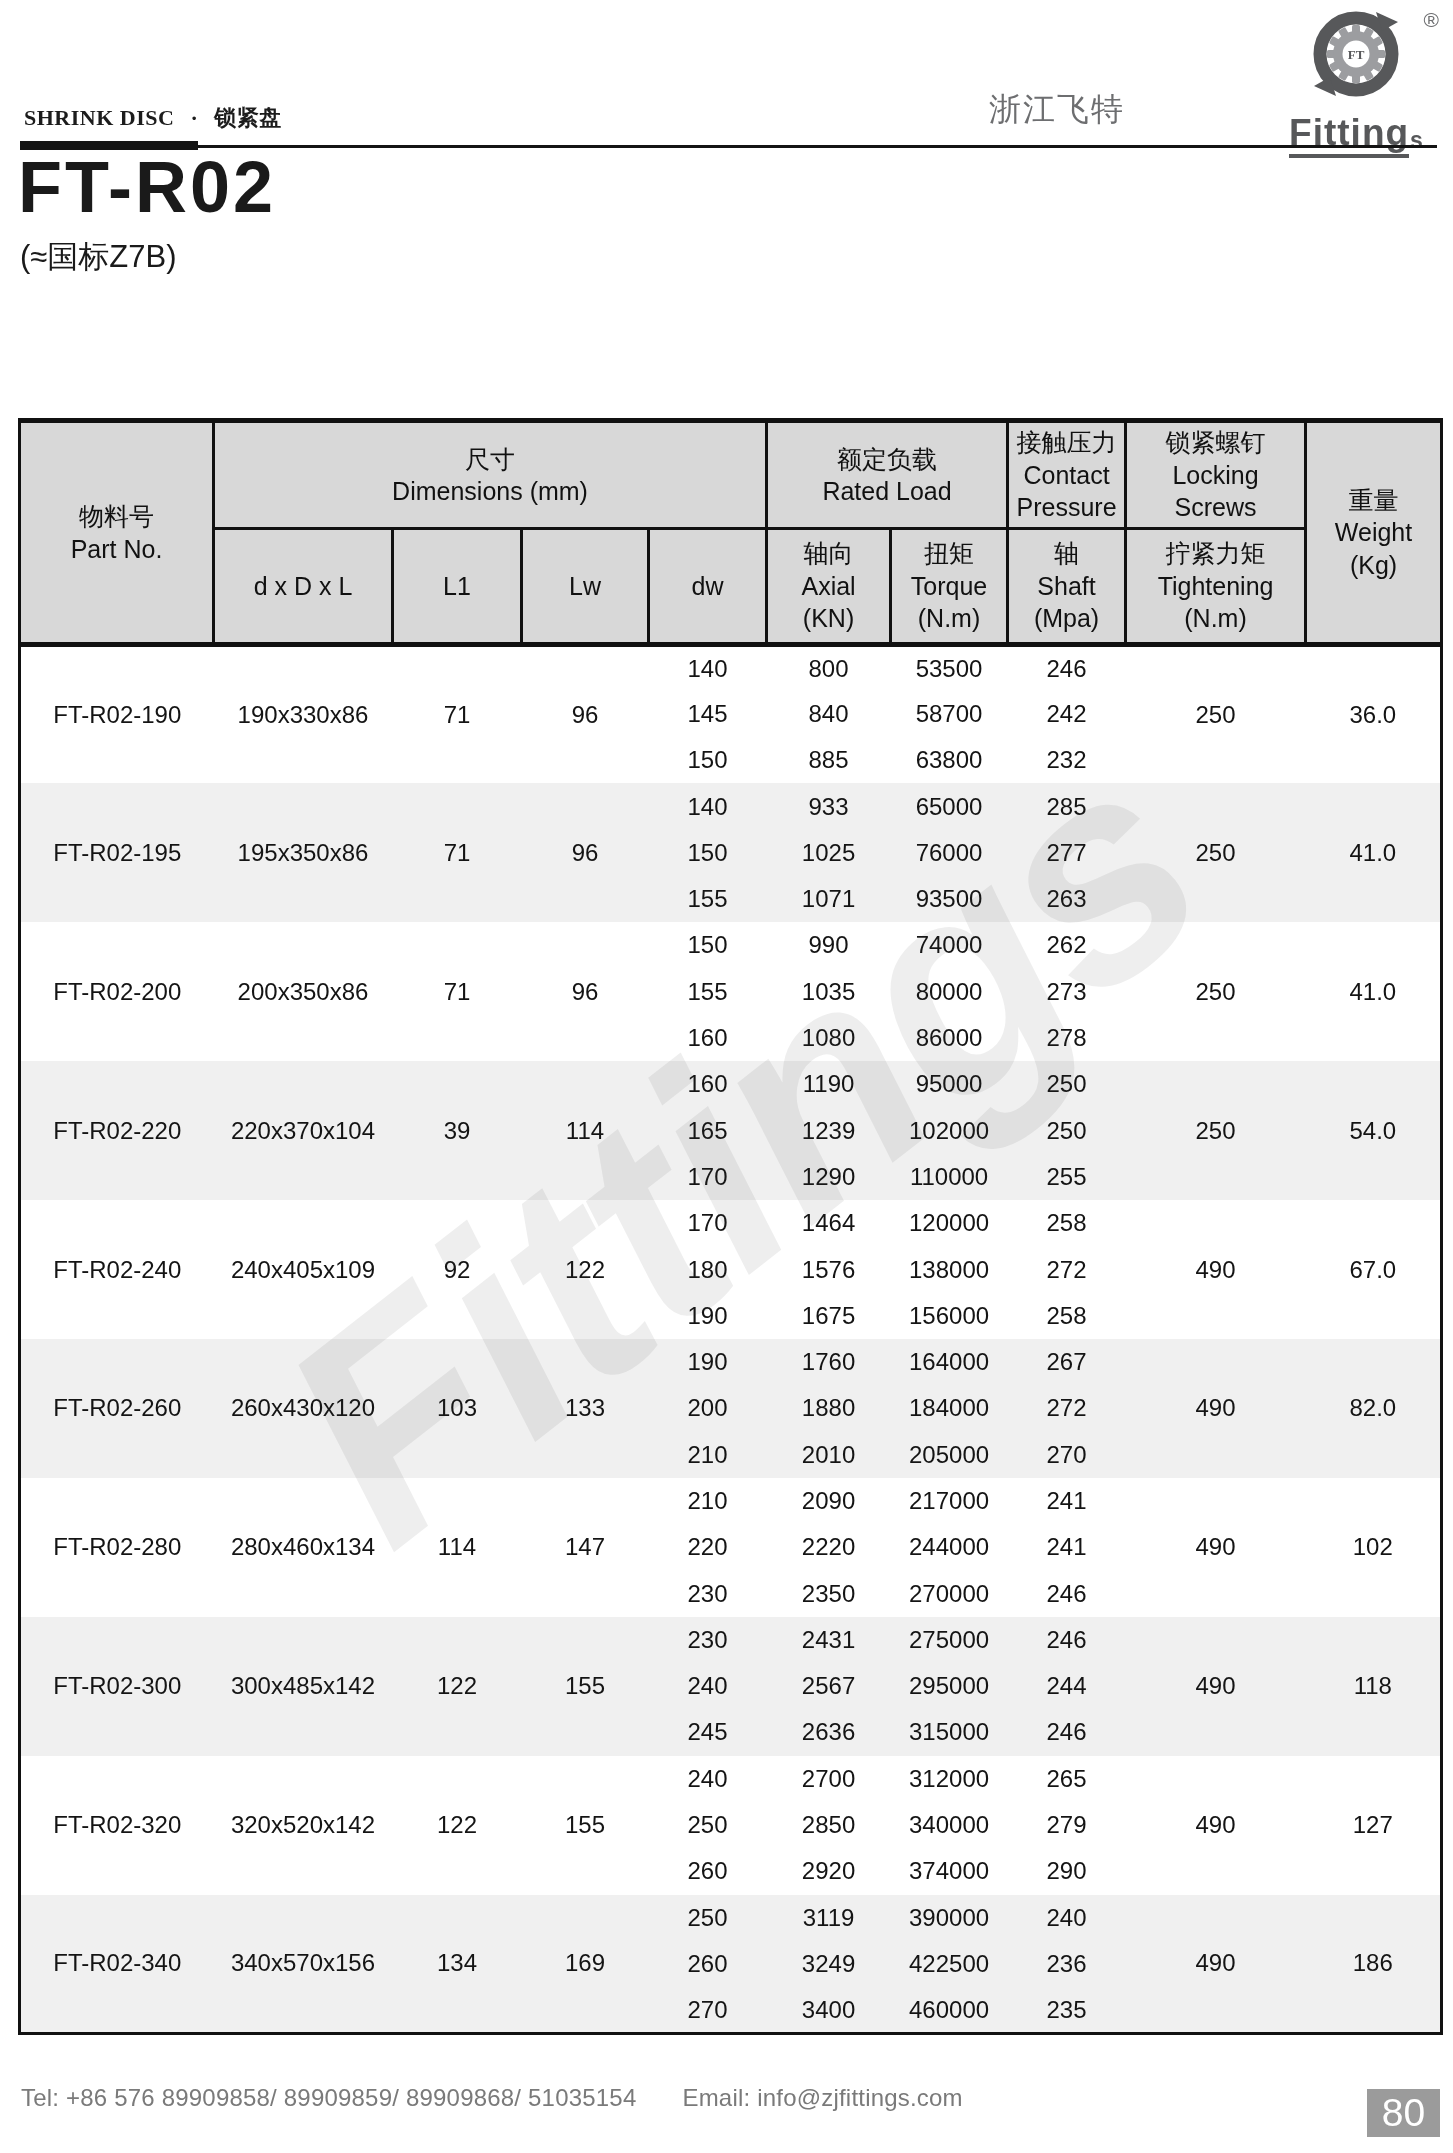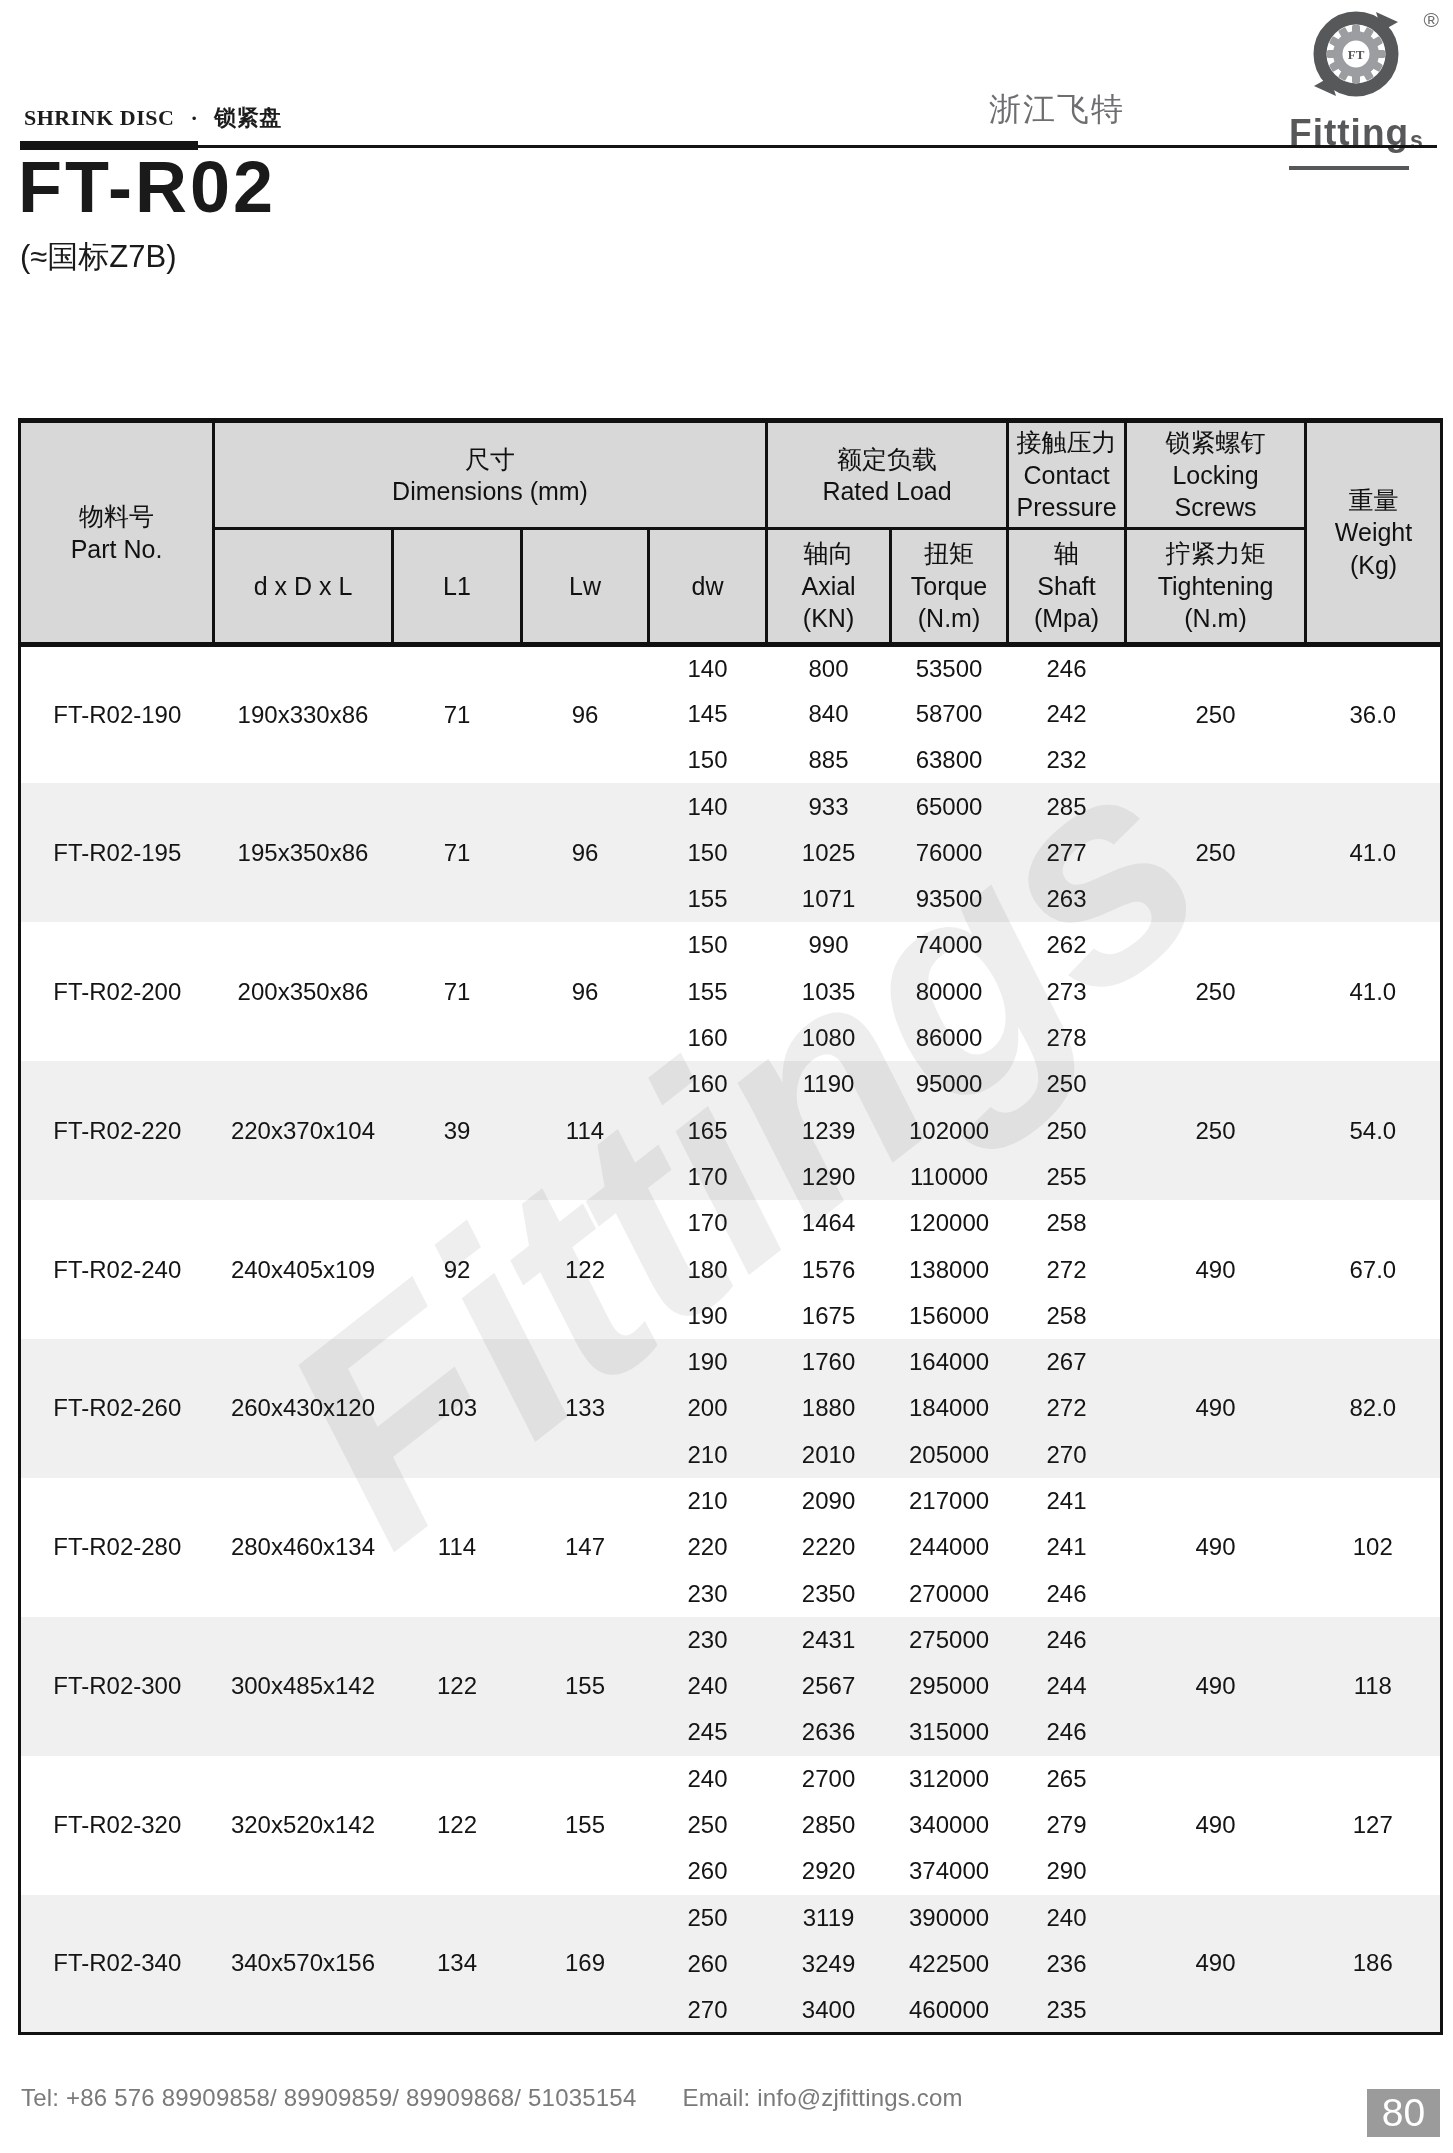--- a/index.html
+++ b/index.html
@@ -16,21 +16,21 @@
   .brand-line .dot{margin:0 16px;font-weight:bold;}
   .company-cn{position:absolute;right:328px;top:88px;font-size:32px;color:#6d6e70;letter-spacing:2px;}
   .rule-thick{position:absolute;left:20px;top:141px;width:178px;height:9px;background:#141414;}
   .rule-thin{position:absolute;left:198px;right:16px;top:145px;height:3px;background:#141414;}
   .page-title{position:absolute;left:18px;top:146px;font-size:72px;font-weight:bold;letter-spacing:3px;color:#1a1a1a;}
   .page-subtitle{position:absolute;left:20px;top:236px;font-size:31px;color:#1a1a1a;}
   
   .logo-box{position:absolute;right:8px;top:6px;width:178px;text-align:center;}
   .logo-box .rmark{position:absolute;right:6px;top:2px;font-size:21px;color:#6d6e70;}
   .wordmark{margin-top:2px;font-size:37px;font-weight:bold;color:#57585a;letter-spacing:1px;white-space:nowrap;}
-  .wordmark .wm-main{border-bottom:4px solid #57585a;padding-bottom:13px;}
+  .wordmark .wm-main{border-bottom:4px solid #57585a;padding-bottom:1px;}
   .wordmark .wm-s{font-size:23px;position:relative;top:3px;left:1px;}
   
   table.spec{
     position:absolute;left:18px;top:418px;
     width:1422px;border-collapse:collapse;table-layout:fixed;
     border:3px solid #111;border-top-width:5px;
   }
   table.spec thead th{
     background:#d8d8d8;border:3px solid #111;
     font-weight:normal;font-size:25px;line-height:1.3;color:#111;

